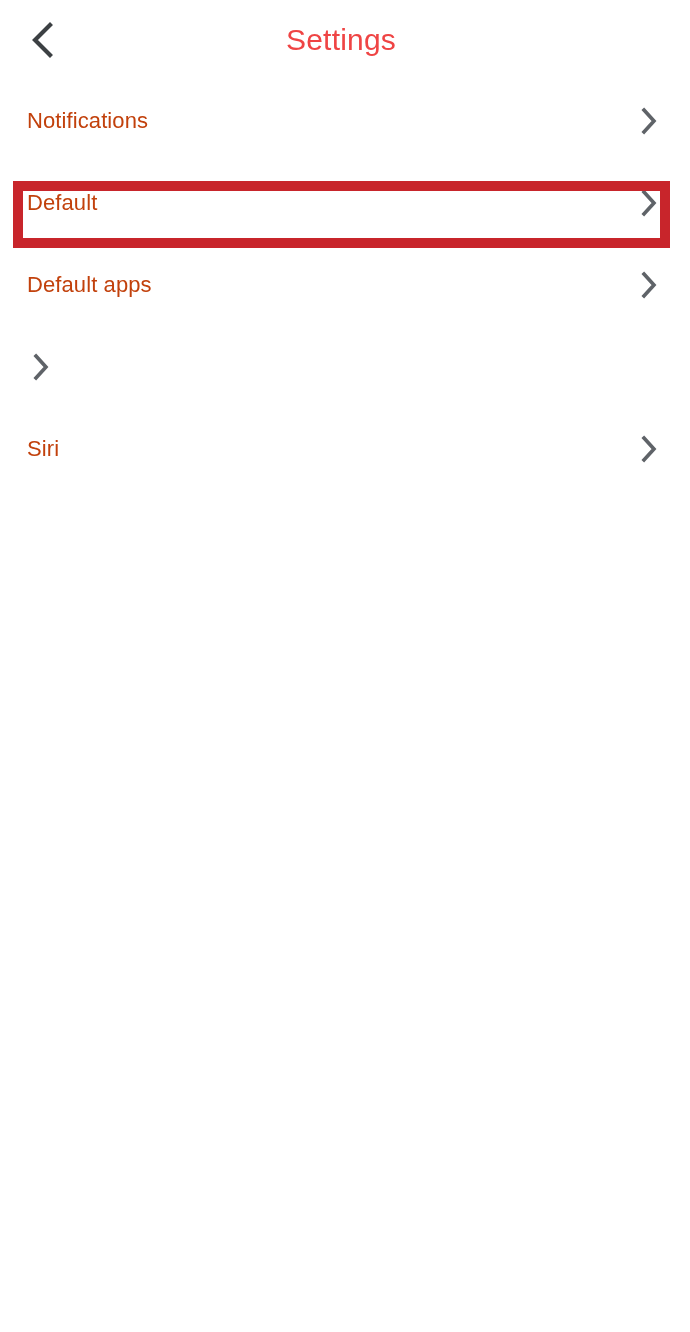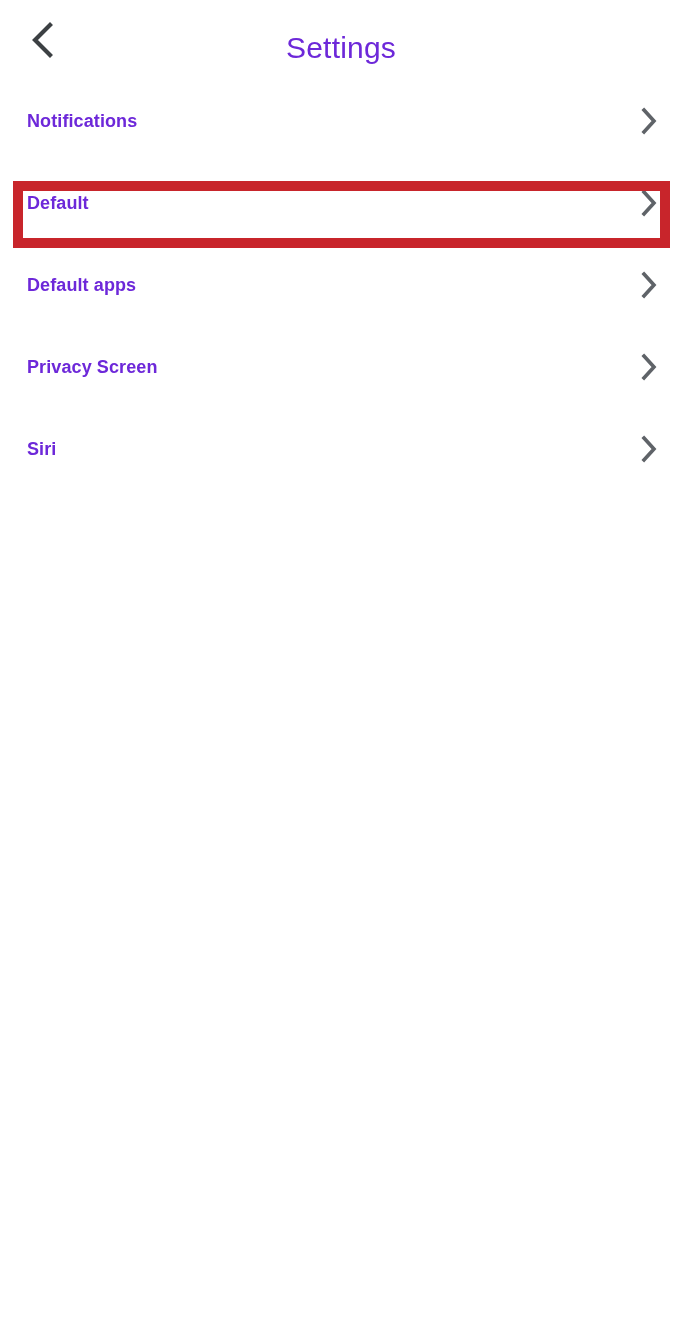--- a/index.html
+++ b/index.html
@@ -38,24 +38,23 @@
   }
   .back-btn svg { display: block; }
   .page-title {
     position: absolute;
     left: 0;
     right: 8px;
     top: 22px;
     text-align: center;
     font-size: 30px;
     line-height: 36px;
-    color: #6d28d9;
+    color: #ef4444;
     font-weight: 400;
     letter-spacing: 0.2px;
-    margin-top: 8px;
   }
 
   
   .settings-list {
     position: relative;
     margin: 0;
     padding: 0;
     list-style: none;
   }
   .list-row {
@@ -63,24 +62,24 @@
     height: 82px;
     display: flex;
     align-items: center;
     justify-content: space-between;
     padding: 0 24px 0 27px;
     box-sizing: border-box;
     background: #ffffff;
     cursor: pointer;
   }
   .row-label {
-    font-size: 18px;
+    font-size: 22px;
     line-height: 30px;
-    color: #6d28d9;
-    font-weight: 700;
+    color: #c2410c;
+    font-weight: 400;
     letter-spacing: 0.1px;
     white-space: nowrap;
   }
   .chevron-right {
     width: 28px;
     height: 28px;
     display: flex;
     align-items: center;
     justify-content: center;
     flex: none;
@@ -140,21 +139,20 @@
   <li class="list-row">
     <span class="row-label">Default apps</span>
     <span class="chevron-right">
       <svg width="20" height="30" viewBox="0 0 20 30" aria-hidden="true">
         <path d="M5 4 L15 15 L5 26" fill="none" stroke="#5f6368" stroke-width="3.6" stroke-linecap="square" stroke-linejoin="miter"></path>
       </svg>
     </span>
   </li>
 
   <li class="list-row">
-    <span class="row-label">Privacy Screen</span>
     <span class="chevron-right">
       <svg width="20" height="30" viewBox="0 0 20 30" aria-hidden="true">
         <path d="M5 4 L15 15 L5 26" fill="none" stroke="#5f6368" stroke-width="3.6" stroke-linecap="square" stroke-linejoin="miter"></path>
       </svg>
     </span>
   </li>
 
 
   <li class="list-row">
     <span class="row-label">Siri</span>

